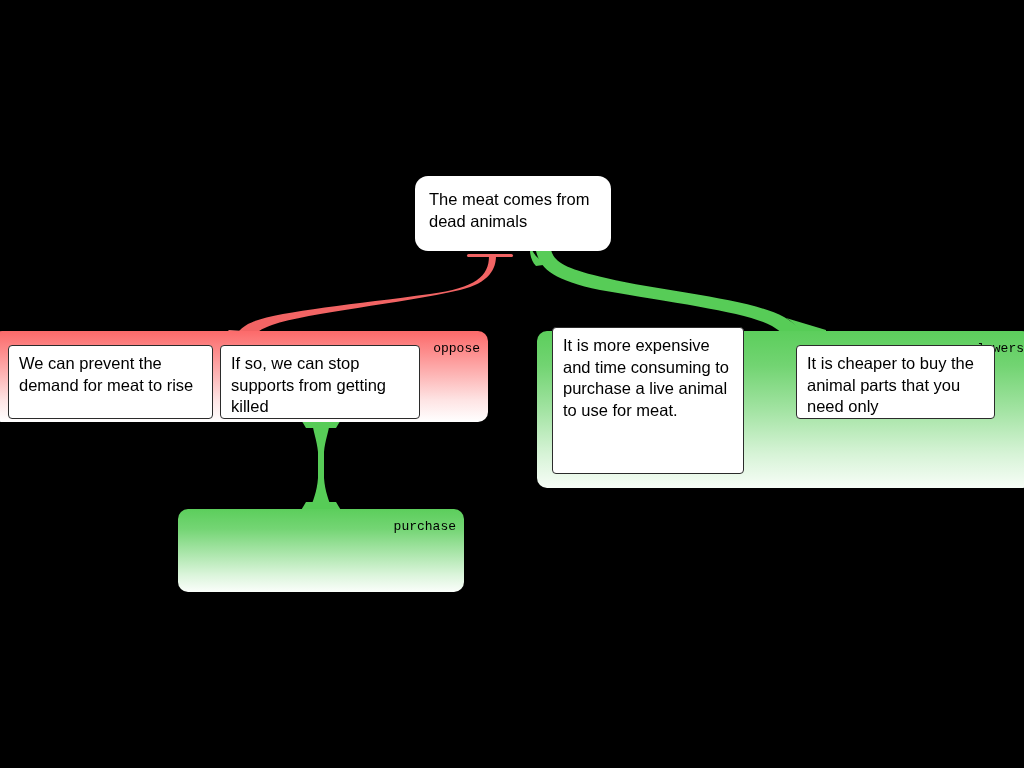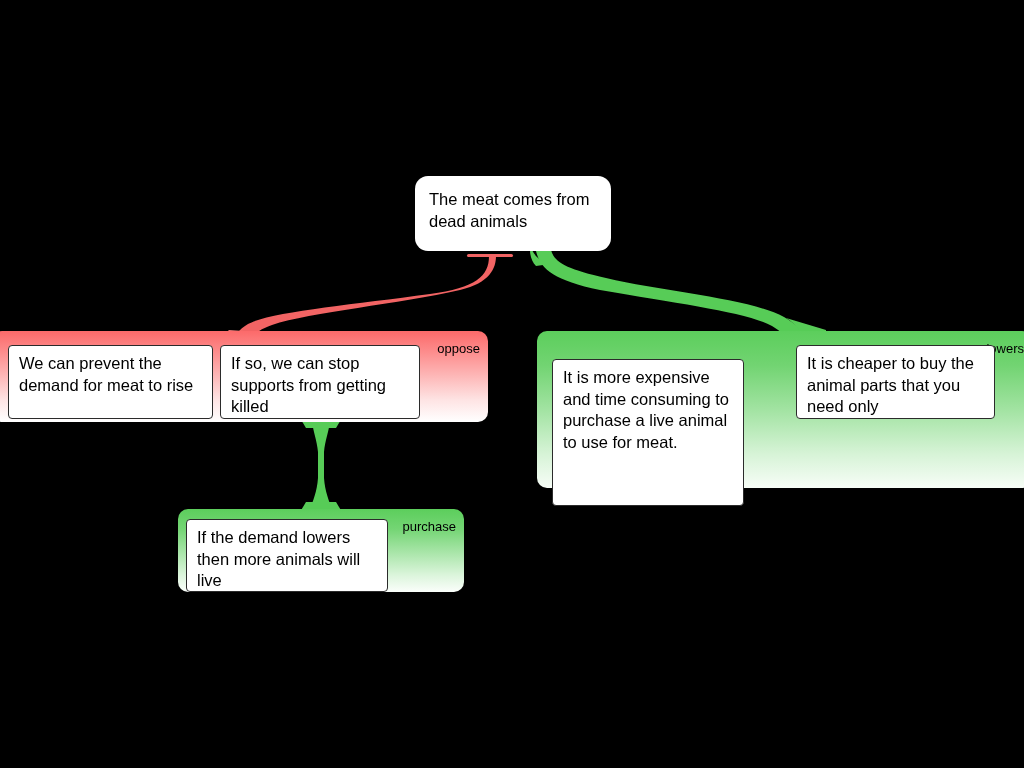--- a/index.html
+++ b/index.html
@@ -59,20 +59,21 @@
     background: linear-gradient(to bottom, #5cce5c 0%, #74d574 24%, #a8e5a8 52%, #dcf5dc 80%, #fbfefb 100%);
   }
   .group-label {
     position: absolute;
     right: 8px;
     top: 11px;
     font-size: 13px;
     color: #000000;
     line-height: 1;
     white-space: nowrap;
+    font-family: Liberation Mono, monospace;
   }
 
   
   .card {
     position: absolute;
     box-sizing: border-box;
     background: #ffffff;
     border: 1px solid #2b2b2b;
     border-radius: 4px;
     font-size: 16.5px;
@@ -85,21 +86,21 @@
     left: 415px;
     top: 176px;
     width: 196px;
     height: 75px;
     border: 0;
     border-radius: 13px;
     padding: 13px 14px;
   }
   .card-prevent-demand { left: 8px;   top: 345px; width: 205px; height: 74px; }
   .card-stop-killing   { left: 220px; top: 345px; width: 200px; height: 74px; }
-  .card-expensive      { left: 552px; top: 359px; width: 192px; height: 147px; }
+  .card-expensive      { left: 552px; top: 327px; width: 192px; height: 147px; }
   .card-cheaper        { left: 757px; top: 345px; width: 199px; height: 74px; margin-left: 39px; }
   .card-demand-lowers  { left: 186px; top: 519px; width: 202px; height: 73px; }
 </style>
 </head>
 <body>
 
 <div id="canvas">
 
   <svg id="connector-layer" viewBox="0 0 1024 768" width="1024" height="768" xmlns="http://www.w3.org/2000/svg">
 
@@ -153,15 +154,14 @@
 
   <div class="group group-support">
     <span class="group-label">lowers</span>
   </div>
   <div class="card card-expensive">It is more expensive and time consuming to purchase a live animal to use for meat.</div>
   <div class="card card-cheaper">It is cheaper to buy the animal parts that you need only</div>
 
   <div class="group group-supports">
     <span class="group-label">purchase</span>
   </div>
-  <div class="card card-demand-lowers">If the demand lowers then more animals will live</div>
 
 </div>
 
 </body></html>

